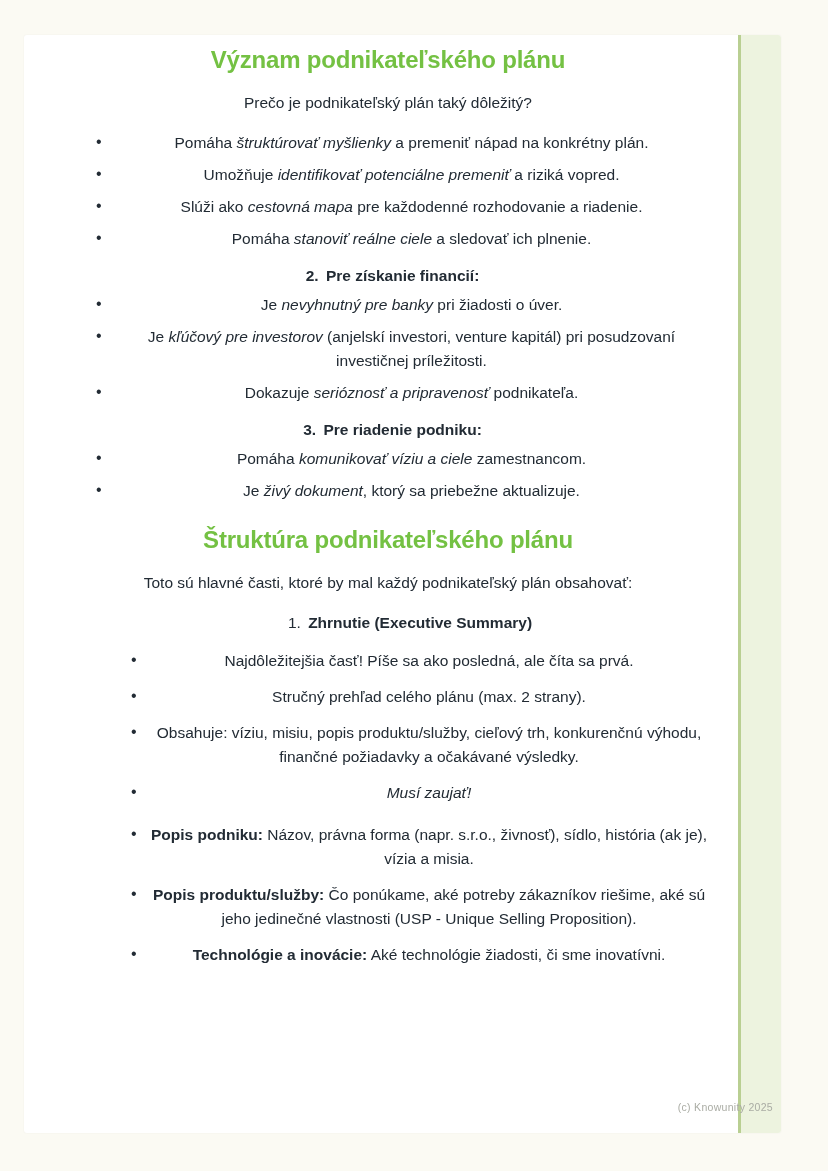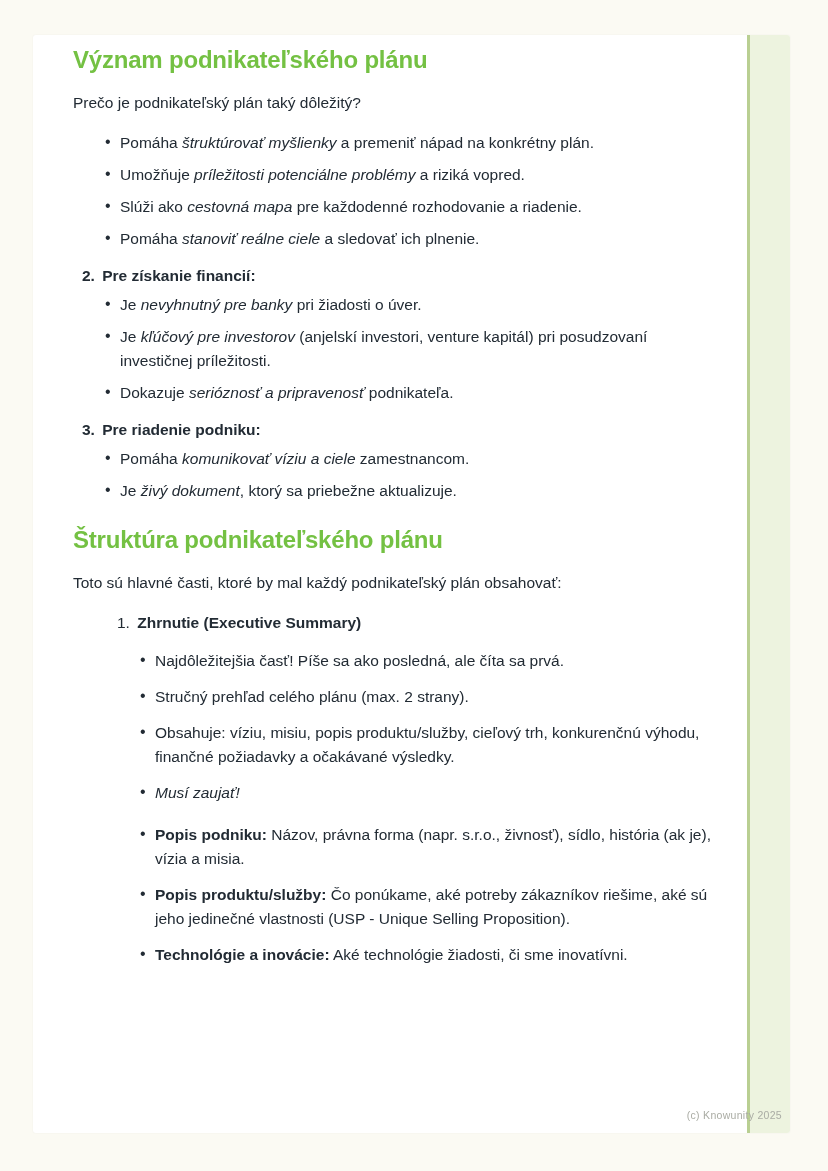--- a/index.html
+++ b/index.html
@@ -9,27 +9,28 @@
   body {
     width: 828px;
     height: 1171px;
     position: relative;
     background: var(--page-bg, #fbfaf3);
     font-family: "Liberation Sans", "DejaVu Sans", sans-serif;
     overflow: hidden;
   }
   .sheet {
     position: absolute;
-    left: 33px;
+    left: 24px;
     top: 35px;
     width: 757px;
     height: 1098px;
     background: var(--sheet-bg, #ffffff);
     border-radius: 3px;
     box-shadow: 0 0 2px rgba(0,0,0,0.05);
+    text-align: center;
   }
   .stripe {
     position: absolute;
     top: 0;
     right: 0;
     width: 40px;
     height: 100%;
     background: var(--stripe-fill, #edf3df);
     border-left: 3px solid var(--stripe-line, #b9cf92);
     border-radius: 0 3px 3px 0;
@@ -102,36 +103,35 @@
   .it { font-style: italic; }
   .bd { font-weight: 700; }
   .footer {
     position: absolute;
     right: 8px;
     top: 1066px;
     font-size: 10.5px;
     letter-spacing: 0.3px;
     color: var(--footer, #aaaca4);
     z-index: 3;
-    margin-top: 8px;
   }
 </style>
 </head>
 <body style="--page-bg: #fbfaf3; --sheet-bg: #ffffff; --green: #74c143; --text: #222b34; --stripe-fill: #edf3df; --stripe-line: #b9cf92; --footer: #aaaca4;">
 
 <div class="sheet">
   <div class="stripe"></div>
   <div class="content">
     <section>
       <h2 class="heading">Význam podnikateľského plánu</h2>
       <p class="intro">Prečo je podnikateľský plán taký dôležitý?</p>
       <div class="o-list" data-list="0">
           <div class="list-item">
             <div class="bullet"><span>Pomáha </span><span class="it">štruktúrovať myšlienky</span><span> a premeniť nápad na konkrétny plán.</span></div>
-            <div class="bullet"><span>Umožňuje </span><span class="it">príležitosti potenciálne problémy</span><span> a riziká vopred.</span></div>
+            <div class="bullet"><span>Umožňuje </span><span class="it">identifikovať potenciálne premeniť</span><span> a riziká vopred.</span></div>
             <div class="bullet"><span>Slúži ako </span><span class="it">cestovná mapa</span><span> pre každodenné rozhodovanie a riadenie.</span></div>
             <div class="bullet"><span>Pomáha </span><span class="it">stanoviť reálne ciele</span><span> a sledovať ich plnenie.</span></div>
           </div>
           <div class="list-item">
             <div class="item-title"><span class="num">2.</span> <span class="title-text">Pre získanie financií:</span></div>
             <div class="bullet"><span>Je </span><span class="it">nevyhnutný pre banky</span><span> pri žiadosti o úver.</span></div>
             <div class="bullet"><span>Je </span><span class="it">kľúčový pre investorov</span><span> (anjelskí investori, venture kapitál) pri posudzovaní investičnej príležitosti.</span></div>
             <div class="bullet"><span>Dokazuje </span><span class="it">serióznosť a pripravenosť</span><span> podnikateľa.</span></div>
           </div>
           <div class="list-item">

